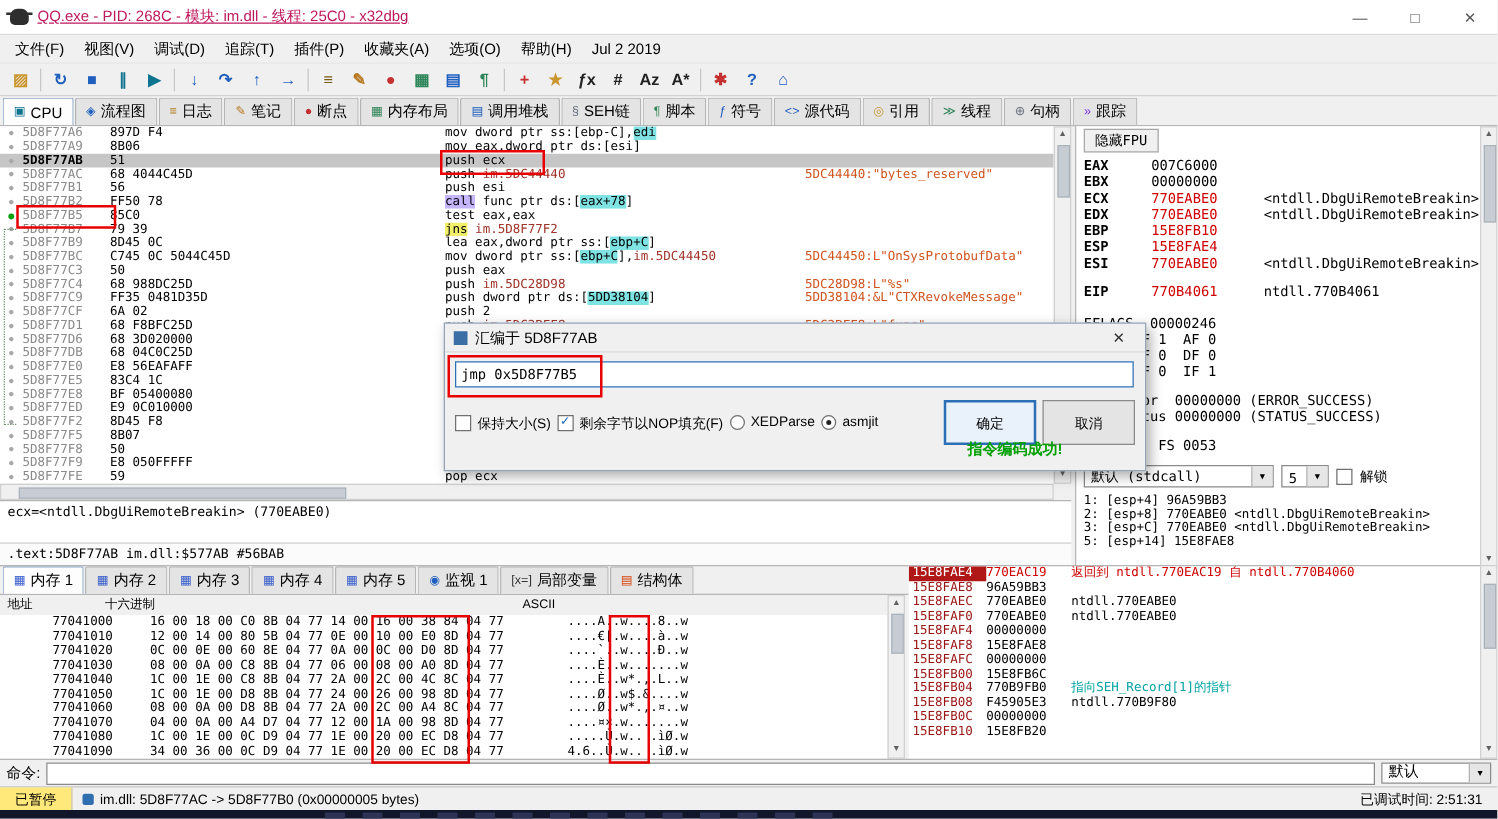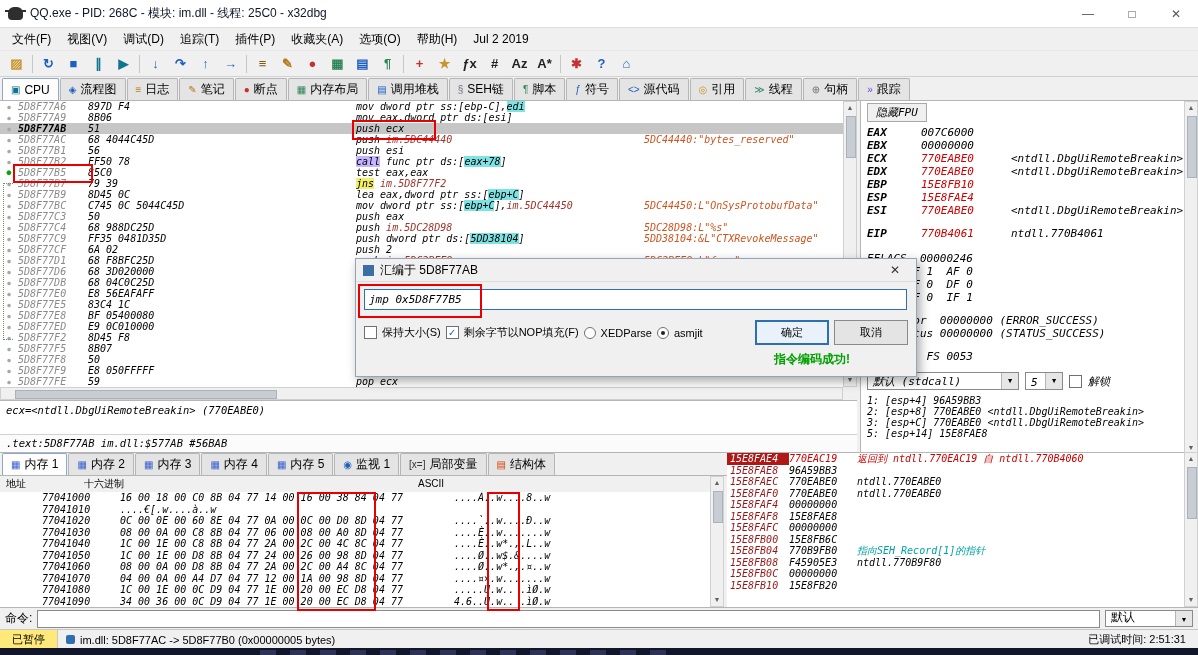--- a/index.html
+++ b/index.html
@@ -1,25 +1,25 @@
 <!DOCTYPE html>
 <html><head>
 <meta charset="utf-8">
 <style>
   html,body{margin:0;padding:0;}
   body{width:1198px;height:655px;position:relative;overflow:hidden;background:#f0f0f0;
        font-family:"Liberation Sans",sans-serif;font-size:12px;color:#000;}
-  .mono{font-family:"DejaVu Sans Mono","Liberation Mono",monospace;font-style:italic;}
+  .mono{font-family:"DejaVu Sans Mono","Liberation Mono",monospace;}
   .abs{position:absolute;}
   
   #titlebar{left:0;top:0;width:1198px;height:28px;background:#fff;border-bottom:1px solid #dcdcdc;
             display:flex;align-items:center;padding-left:8px;box-sizing:border-box;gap:7px;}
   #app-icon{width:15px;height:13px;background:#2e2e2e;border-radius:6px 6px 4px 4px;position:relative;}
   #app-icon:before{content:"";position:absolute;left:-3px;top:3px;width:21px;height:2px;background:#2e2e2e;}
-  .title-text{color:#0f172a;}
+  .title-text{color:#be185d;text-decoration:underline;}
   #win-controls{margin-left:auto;display:flex;height:28px;}
   .win-btn{width:44px;text-align:center;line-height:28px;color:#555;font-size:12px;}
   
   #menubar{left:0;top:28px;width:1198px;height:22px;display:flex;align-items:center;padding-left:4px;box-sizing:border-box;}
   .menu-item{padding:13px 8px;}
   .menu-date{margin-left:8px;}
   
   #toolbar{left:0;top:50px;width:1198px;height:27px;display:flex;align-items:center;padding-left:4px;
            box-sizing:border-box;border-top:1px solid #e6e6e6;border-bottom:1px solid #d2d2d2;}
   .tb-btn{width:25px;height:23px;border:none;background:transparent;display:flex;align-items:center;
@@ -117,21 +117,21 @@
   #dialog{left:355px;top:258px;width:560px;height:117px;background:#f0f0f0;border:1px solid #94a3b8;
           box-shadow:3px 4px 10px rgba(0,0,0,.35);z-index:50;}
   #dlg-title{height:22px;display:flex;align-items:center;gap:6px;padding:0 7px;border-bottom:1px solid #dcdcdc;}
   #dlg-ico{width:11px;height:11px;background:#3a6ea5;flex:none;}
   #dlg-close{margin-left:auto;width:28px;text-align:center;color:#333;}
   #dlg-input{position:absolute;left:8px;top:30px;width:543px;height:21px;border:1px solid #2d6fb5;background:#fff;
              font-size:11px;padding:0 4px;box-sizing:border-box;}
   #dlg-row{position:absolute;left:8px;top:61px;width:544px;display:flex;align-items:center;gap:5px;font-size:11px;}
   .rad{width:12px;height:12px;border:1px solid #707070;border-radius:50%;background:#fff;position:relative;flex:none;box-sizing:border-box;}
   .rad.on:after{content:"";position:absolute;left:3px;top:3px;width:4px;height:4px;border-radius:50%;background:#222;}
-  .dlg-btn{width:74px;height:25px;border:1px solid #8a8a8a;background:#e4e4e4;display:flex;align-items:center;
+  .dlg-btn{width:74px;height:36px;border:1px solid #8a8a8a;background:#e4e4e4;display:flex;align-items:center;
            justify-content:center;font-size:11px;box-sizing:border-box;}
   .dlg-btn.def{border:2px solid #2d6fb5;background:#e9f1fb;}
   #dlg-status{position:absolute;right:66px;top:92px;color:#00a000;font-weight:bold;font-size:12px;}
   
   .ann{position:absolute;border:2px solid #e80000;z-index:60;pointer-events:none;}
   #ann-push{left:352px;top:120px;width:80px;height:16px;}
   #ann-addr{left:13px;top:164px;width:76px;height:15px;}
   #ann-input{left:358px;top:284px;width:120px;height:30px;}
   #ann-hexb{left:297px;top:492px;width:75px;height:115px;}
   #ann-hexa{left:487px;top:492px;width:29px;height:115px;}
@@ -388,21 +388,21 @@
     </div>
   </div>
 
 <div id="hexhdr" class="abs">
   <span class="hx-h-addr">地址</span>
   <span class="hx-h-bytes">十六进制</span>
   <span>ASCII</span>
 </div>
 <div id="hexrows" class="abs mono">
     <div class="hex-row"><span class="hx-addr">77041000</span><span class="hx-bytes">16 00 18 00 C0 8B 04 77 14 00 16 00 38 84 04 77</span><span class="hx-ascii">....À..w....8..w</span></div>
-    <div class="hex-row"><span class="hx-addr">77041010</span><span class="hx-ascii">....€[.w....à..w</span></div>
+    <div class="hex-row"><span class="hx-addr">77041010</span><span class="hx-bytes">12 00 14 00 80 5B 04 77 0E 00 10 00 E0 8D 04 77</span><span class="hx-ascii">....€[.w....à..w</span></div>
     <div class="hex-row"><span class="hx-addr">77041020</span><span class="hx-bytes">0C 00 0E 00 60 8E 04 77 0A 00 0C 00 D0 8D 04 77</span><span class="hx-ascii">....`..w....Ð..w</span></div>
     <div class="hex-row"><span class="hx-addr">77041030</span><span class="hx-bytes">08 00 0A 00 C8 8B 04 77 06 00 08 00 A0 8D 04 77</span><span class="hx-ascii">....È..w.......w</span></div>
     <div class="hex-row"><span class="hx-addr">77041040</span><span class="hx-bytes">1C 00 1E 00 C8 8B 04 77 2A 00 2C 00 4C 8C 04 77</span><span class="hx-ascii">....È..w*.,.L..w</span></div>
     <div class="hex-row"><span class="hx-addr">77041050</span><span class="hx-bytes">1C 00 1E 00 D8 8B 04 77 24 00 26 00 98 8D 04 77</span><span class="hx-ascii">....Ø..w$.&amp;....w</span></div>
     <div class="hex-row"><span class="hx-addr">77041060</span><span class="hx-bytes">08 00 0A 00 D8 8B 04 77 2A 00 2C 00 A4 8C 04 77</span><span class="hx-ascii">....Ø..w*.,.¤..w</span></div>
     <div class="hex-row"><span class="hx-addr">77041070</span><span class="hx-bytes">04 00 0A 00 A4 D7 04 77 12 00 1A 00 98 8D 04 77</span><span class="hx-ascii">....¤×.w.......w</span></div>
     <div class="hex-row"><span class="hx-addr">77041080</span><span class="hx-bytes">1C 00 1E 00 0C D9 04 77 1E 00 20 00 EC D8 04 77</span><span class="hx-ascii">.....Ù.w.. .ìØ.w</span></div>
     <div class="hex-row"><span class="hx-addr">77041090</span><span class="hx-bytes">34 00 36 00 0C D9 04 77 1E 00 20 00 EC D8 04 77</span><span class="hx-ascii">4.6..Ù.w.. .ìØ.w</span></div>
   </div>
 <div id="hex-vscroll" class="abs sbar">

